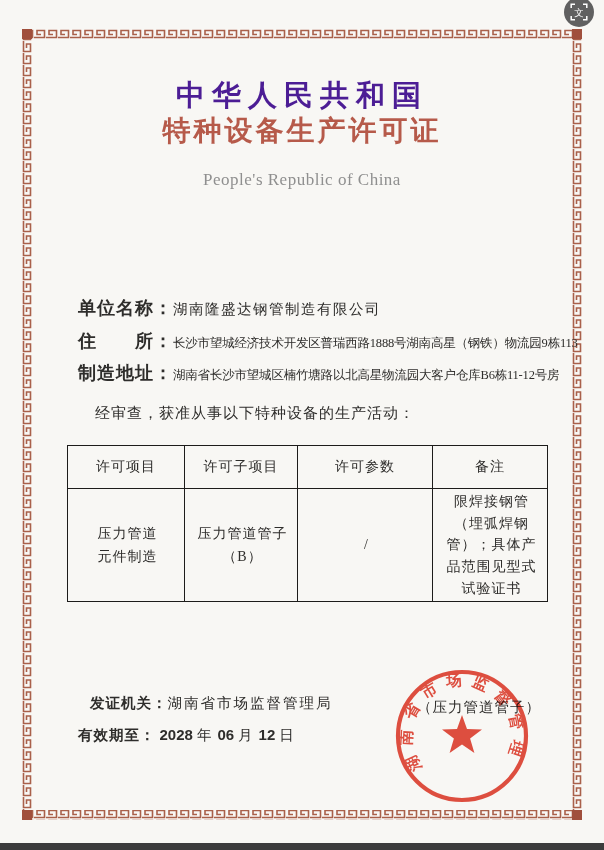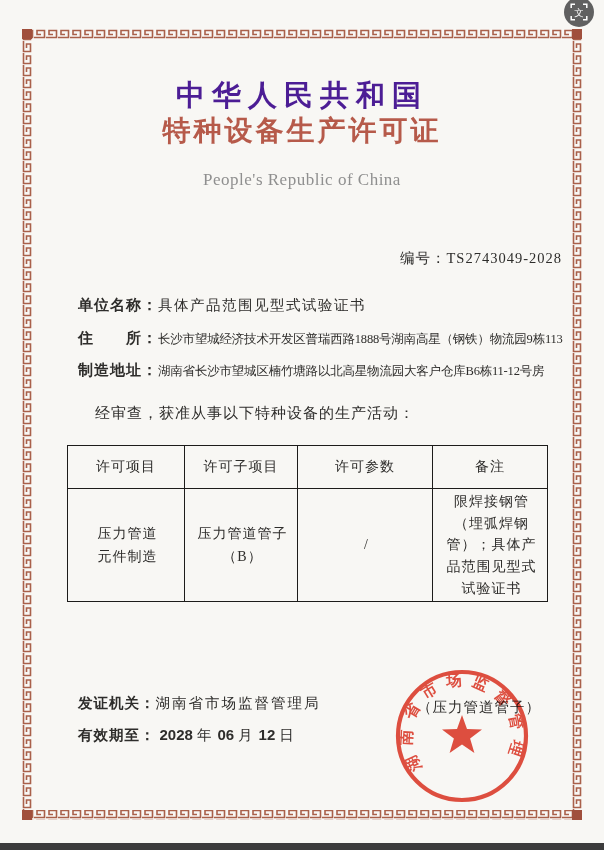--- a/index.html
+++ b/index.html
@@ -15,36 +15,36 @@
   .t-cn2{position:absolute;top:112px;left:0;width:100%;text-align:center;color:#b65a4a;
          font-size:28px;font-weight:bold;letter-spacing:3px;}
   .t-en1{position:absolute;top:148px;left:0;width:100%;text-align:center;color:#8f8f8f;
          font-size:17px;letter-spacing:.5px;}
   .t-en2{position:absolute;top:170px;left:0;width:100%;text-align:center;color:#8f8f8f;
          font-size:17px;letter-spacing:.5px;}
 
   .license-line{position:absolute;top:249px;right:42px;font-size:14.5px;color:#2e2d2b;letter-spacing:1px;}
 
   .field{position:absolute;left:78px;color:#2e2d2b;white-space:nowrap;}
-  .field .lbl{font-weight:bold;font-size:15px;letter-spacing:1px;}
+  .field .lbl{font-weight:bold;font-size:18px;letter-spacing:1px;}
   .f1{top:296px;} .f1 .val{font-size:14.5px;letter-spacing:1.5px;}
   .f2{top:329px;} .f2 .val{font-size:12.5px;letter-spacing:-0.2px;}
   .f3{top:361px;} .f3 .val{font-size:12.5px;letter-spacing:-0.2px;}
 
   .statement{position:absolute;left:95px;top:404px;font-size:15px;color:#2e2d2b;letter-spacing:1px;}
 
   table.lic{position:absolute;left:67px;top:445px;border-collapse:collapse;table-layout:fixed;}
   table.lic td,table.lic th{border:1.6px solid #1d1c1a;color:#2e2d2b;font-weight:normal;
        font-size:14px;text-align:center;vertical-align:middle;padding:2px 6px;letter-spacing:1px;}
   table.lic th{height:38px;}
   table.lic td{height:98px;padding-left:9px;}
   td.remark{text-align:left;line-height:1.55;padding:4px 6px 4px 8px;letter-spacing:.5px;}
   .cell-lines{line-height:1.65;}
 
-  .footer-row1{position:absolute;left:78px;top:694px;font-size:14.5px;color:#2e2d2b;}
+  .footer-row1{position:absolute;left:90px;top:694px;font-size:14.5px;color:#2e2d2b;}
   .footer-row1 .lbl{font-weight:bold;letter-spacing:1px;}
   .footer-row1 .val{letter-spacing:2px;}
   .seal-note{position:absolute;left:417px;top:698px;font-size:14.5px;color:#2e2d2b;letter-spacing:1px;}
   .date-row{position:absolute;top:726px;font-size:14.5px;color:#2e2d2b;white-space:nowrap;}
   .date-valid{left:78px;} .date-issue{left:345px;}
   .date-row .lbl{font-weight:bold;letter-spacing:1px;}
   .num{font-family:"Liberation Sans","DejaVu Sans",sans-serif;font-weight:bold;font-size:15px;margin:0 4px;}
   .unit{margin-right:2px;}
 
   .seal{position:absolute;left:387px;top:661px;mix-blend-mode:multiply;opacity:.88;}
@@ -75,24 +75,23 @@
     <rect x="0" y="0" width="10" height="10" fill="#a04f3c"></rect>
     <rect x="550" y="0" width="10" height="10" fill="#a04f3c"></rect>
     <rect x="0" y="781" width="10" height="10" fill="#a04f3c"></rect>
     <rect x="550" y="781" width="10" height="10" fill="#a04f3c"></rect>
   </svg>
 
   <div class="t-cn1">中华人民共和国</div>
   <div class="t-cn2">特种设备生产许可证</div>
   <div class="t-en2">People's Republic of China</div>
 
-  <div class="license-line"><span>编号：</span><span>TS2743049-2028</span></div>
 
   <div class="field f1">
-    <span class="lbl">单位名称：</span><span class="val">具体产品范围见型式试验证书</span>
+    <span class="lbl">单位名称：</span><span class="val">湖南隆盛达钢管制造有限公司</span>
   </div>
   <div class="field f2">
     <span class="lbl">住　　所：</span><span class="val">长沙市望城经济技术开发区普瑞西路1888号湖南高星（钢铁）物流园9栋113</span>
   </div>
   <div class="field f3">
     <span class="lbl">制造地址：</span><span class="val">湖南省长沙市望城区楠竹塘路以北高星物流园大客户仓库B6栋11-12号房</span>
   </div>
 
   <div class="statement">经审查，获准从事以下特种设备的生产活动：</div>
 

